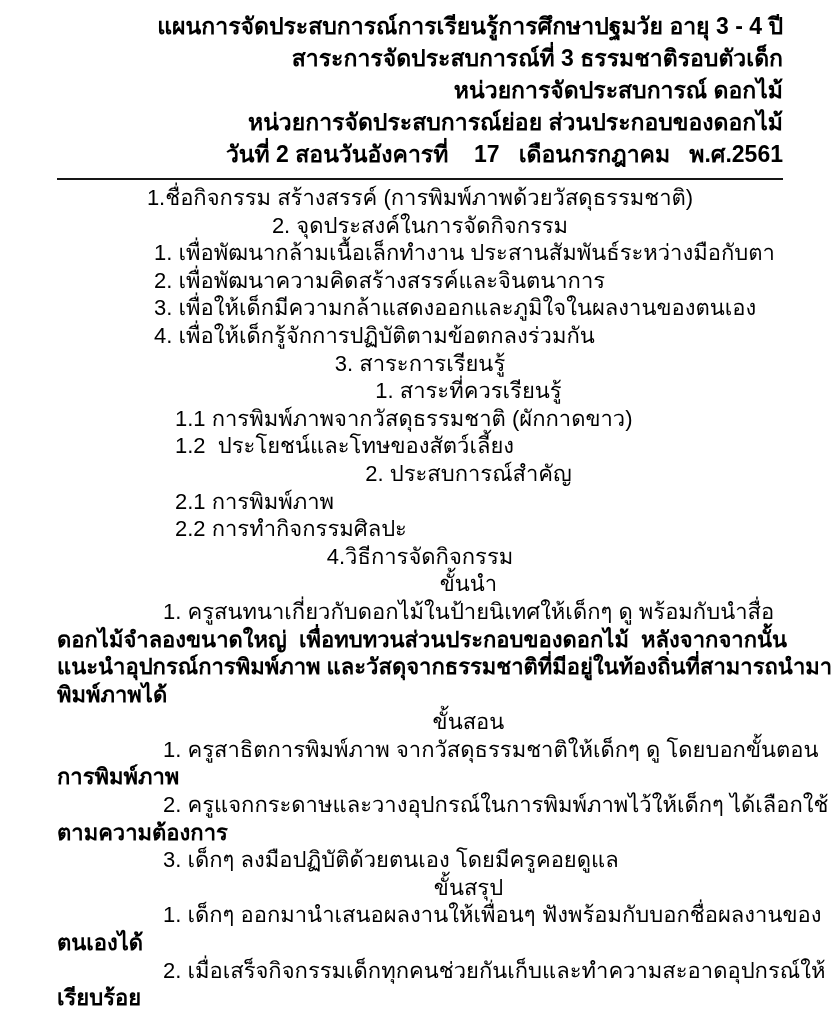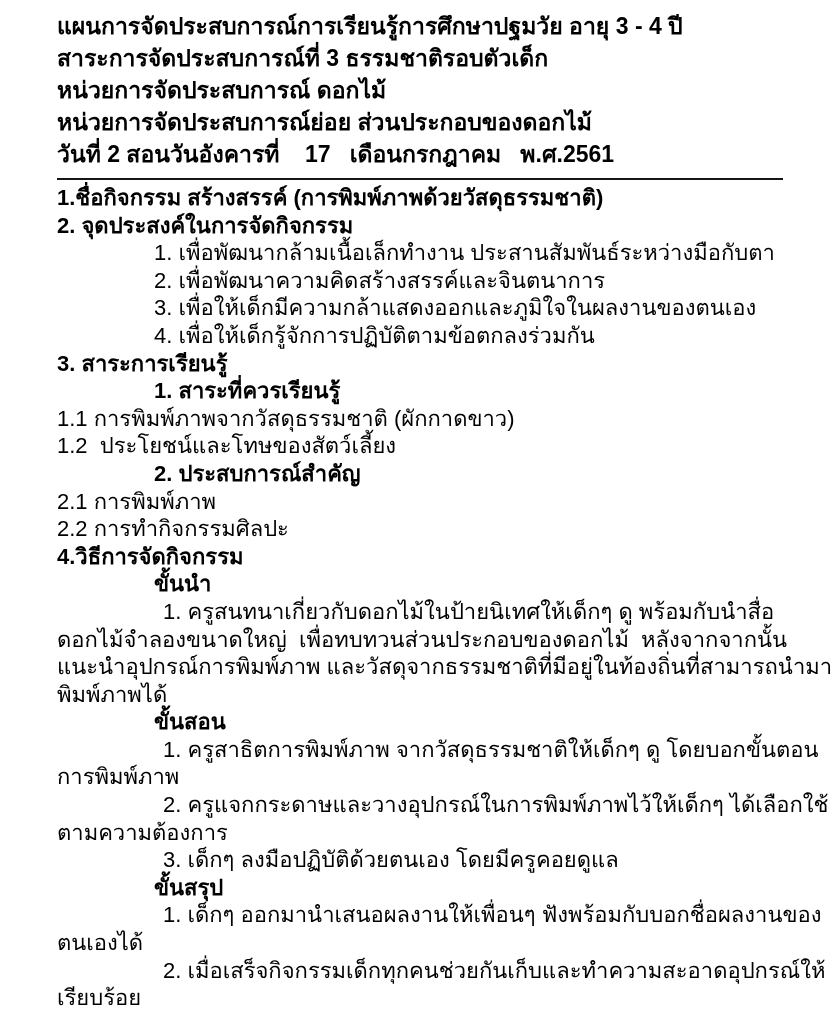--- a/index.html
+++ b/index.html
@@ -15,21 +15,21 @@
     font-family: "Liberation Sans", "DejaVu Sans", sans-serif;
   }
   .page {
     box-sizing: border-box;
     width: 835px;
     height: 1024px;
     padding: 10px 52px 0 57px;
     background: #ffffff;
   }
   .doc-header {
-    text-align: left;
+    text-align: right;
     font-weight: 700;
     font-size: 23px;
     line-height: 32px;
     white-space: pre;
     color: #000000;
   }
   .header-line {
     white-space: pre;
   }
   .divider {
@@ -39,25 +39,25 @@
     width: 100%;
   }
   .doc-body {
     font-size: 22px;
     line-height: 27.6px;
     white-space: pre;
   }
   .line {
     white-space: pre;
   }
-  .line.bold { font-weight: 700; }
-  .ind-0 { margin-left: 0; }
+  .line.bold { font-weight: 400; text-align: center; }
+  .ind-0 { margin-left: 0; font-weight: bold; }
   .ind-1 { margin-left: 97px; }
   .ind-2 { margin-left: 106px; }
-  .ind-3 { }
+  .ind-3 { margin-left: 118px; }
 </style>
 </head>
 <body>
 
 <div class="page">
   <header class="doc-header"><div class="header-line">แผนการจัดประสบการณ์การเรียนรู้การศึกษาปฐมวัย อายุ 3 - 4 ปี</div><div class="header-line">สาระการจัดประสบการณ์ที่ 3 ธรรมชาติรอบตัวเด็ก</div><div class="header-line">หน่วยการจัดประสบการณ์ ดอกไม้</div><div class="header-line">หน่วยการจัดประสบการณ์ย่อย ส่วนประกอบของดอกไม้</div><div class="header-line">วันที่ 2 สอนวันอังคารที่    17   เดือนกรกฎาคม   พ.ศ.2561</div></header>
   <hr class="divider">
   <main class="doc-body"><div class="line ind-0 bold">1.ชื่อกิจกรรม สร้างสรรค์ (การพิมพ์ภาพด้วยวัสดุธรรมชาติ)</div><div class="line ind-0 bold">2. จุดประสงค์ในการจัดกิจกรรม</div><div class="line ind-1">1. เพื่อพัฒนากล้ามเนื้อเล็กทำงาน ประสานสัมพันธ์ระหว่างมือกับตา</div><div class="line ind-1">2. เพื่อพัฒนาความคิดสร้างสรรค์และจินตนาการ</div><div class="line ind-1">3. เพื่อให้เด็กมีความกล้าแสดงออกและภูมิใจในผลงานของตนเอง</div><div class="line ind-1">4. เพื่อให้เด็กรู้จักการปฏิบัติตามข้อตกลงร่วมกัน</div><div class="line ind-0 bold">3. สาระการเรียนรู้</div><div class="line ind-1 bold">1. สาระที่ควรเรียนรู้</div><div class="line ind-3">1.1 การพิมพ์ภาพจากวัสดุธรรมชาติ (ผักกาดขาว)</div><div class="line ind-3">1.2  ประโยชน์และโทษของสัตว์เลี้ยง</div><div class="line ind-1 bold">2. ประสบการณ์สำคัญ</div><div class="line ind-3">2.1 การพิมพ์ภาพ</div><div class="line ind-3">2.2 การทำกิจกรรมศิลปะ</div><div class="line ind-0 bold">4.วิธีการจัดกิจกรรม</div><div class="line ind-1 bold">ขั้นนำ</div><div class="line ind-2">1. ครูสนทนาเกี่ยวกับดอกไม้ในป้ายนิเทศให้เด็กๆ ดู พร้อมกับนำสื่อ</div><div class="line ind-0">ดอกไม้จำลองขนาดใหญ่  เพื่อทบทวนส่วนประกอบของดอกไม้  หลังจากจากนั้น</div><div class="line ind-0">แนะนำอุปกรณ์การพิมพ์ภาพ และวัสดุจากธรรมชาติที่มีอยู่ในท้องถิ่นที่สามารถนำมา</div><div class="line ind-0">พิมพ์ภาพได้</div><div class="line ind-1 bold">ขั้นสอน</div><div class="line ind-2">1. ครูสาธิตการพิมพ์ภาพ จากวัสดุธรรมชาติให้เด็กๆ ดู โดยบอกขั้นตอน</div><div class="line ind-0">การพิมพ์ภาพ</div><div class="line ind-2">2. ครูแจกกระดาษและวางอุปกรณ์ในการพิมพ์ภาพไว้ให้เด็กๆ ได้เลือกใช้</div><div class="line ind-0">ตามความต้องการ</div><div class="line ind-2">3. เด็กๆ ลงมือปฏิบัติด้วยตนเอง โดยมีครูคอยดูแล</div><div class="line ind-1 bold">ขั้นสรุป</div><div class="line ind-2">1. เด็กๆ ออกมานำเสนอผลงานให้เพื่อนๆ ฟังพร้อมกับบอกชื่อผลงานของ</div><div class="line ind-0">ตนเองได้</div><div class="line ind-2">2. เมื่อเสร็จกิจกรรมเด็กทุกคนช่วยกันเก็บและทำความสะอาดอุปกรณ์ให้</div><div class="line ind-0">เรียบร้อย</div></main>
 </div>
 

